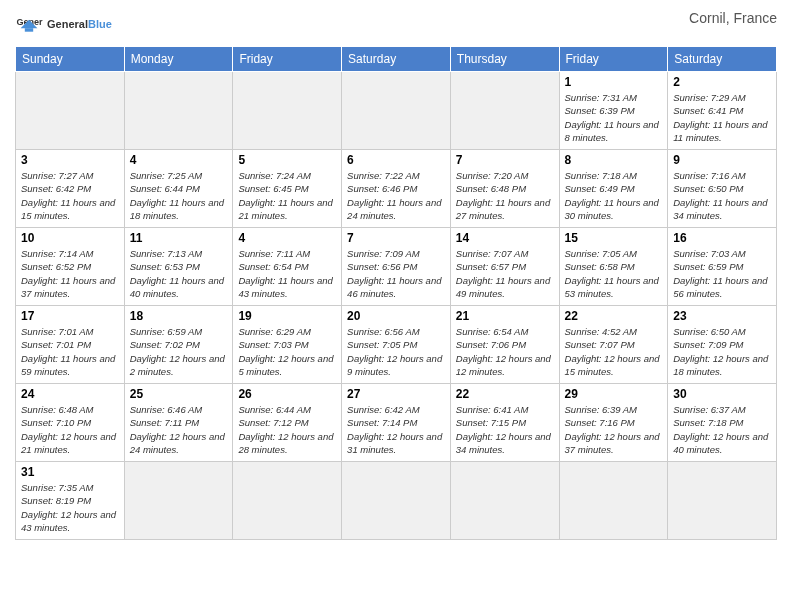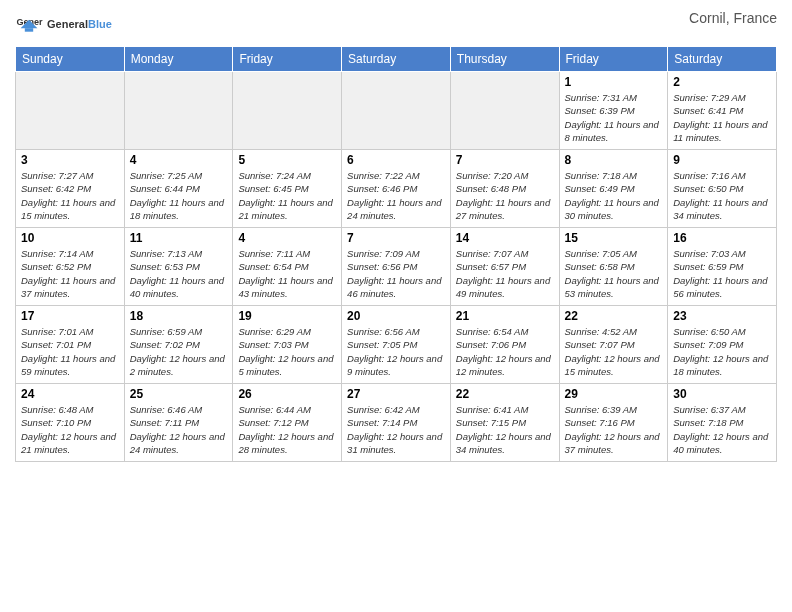--- a/index.html
+++ b/index.html
@@ -337,15 +337,30 @@
 and 37 minutes.</div>
           </td>
           <td>
             <span class="day-number">30</span>
             <div class="day-info">Sunrise: 6:37 AM
 Sunset: 7:18 PM
 Daylight: 12 hours
 and 40 minutes.</div>
           </td>
         </tr>
+        <tr class="last-row">
+          <td>
+            <span class="day-number">31</span>
+            <div class="day-info">Sunrise: 7:35 AM
+Sunset: 8:19 PM
+Daylight: 12 hours
+and 43 minutes.</div>
+          </td>
+          <td class="empty"></td>
+          <td class="empty"></td>
+          <td class="empty"></td>
+          <td class="empty"></td>
+          <td class="empty"></td>
+          <td class="empty"></td>
+        </tr>
       </tbody>
   </table>
 </div>
 
 </body></html>

